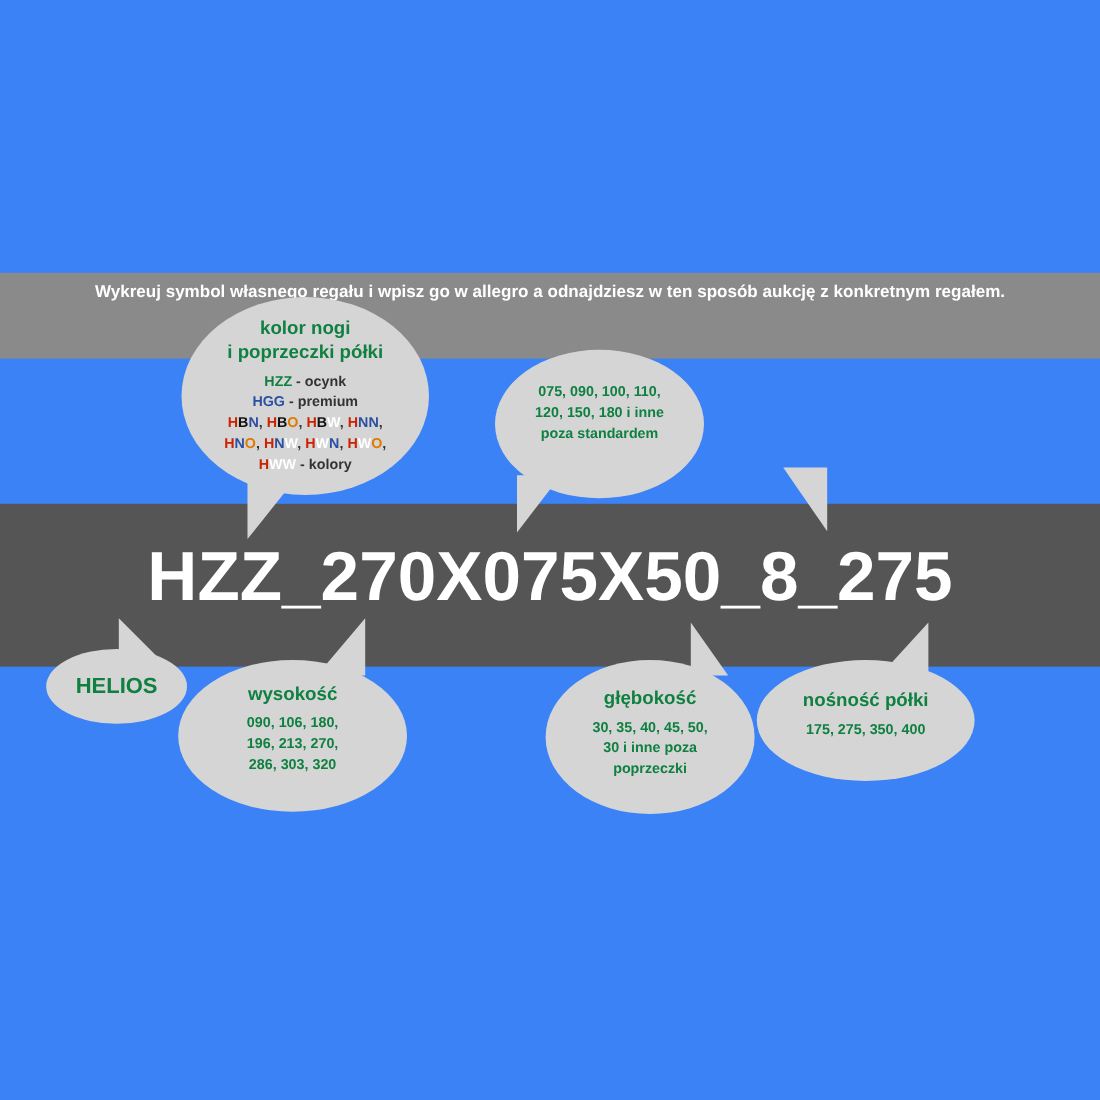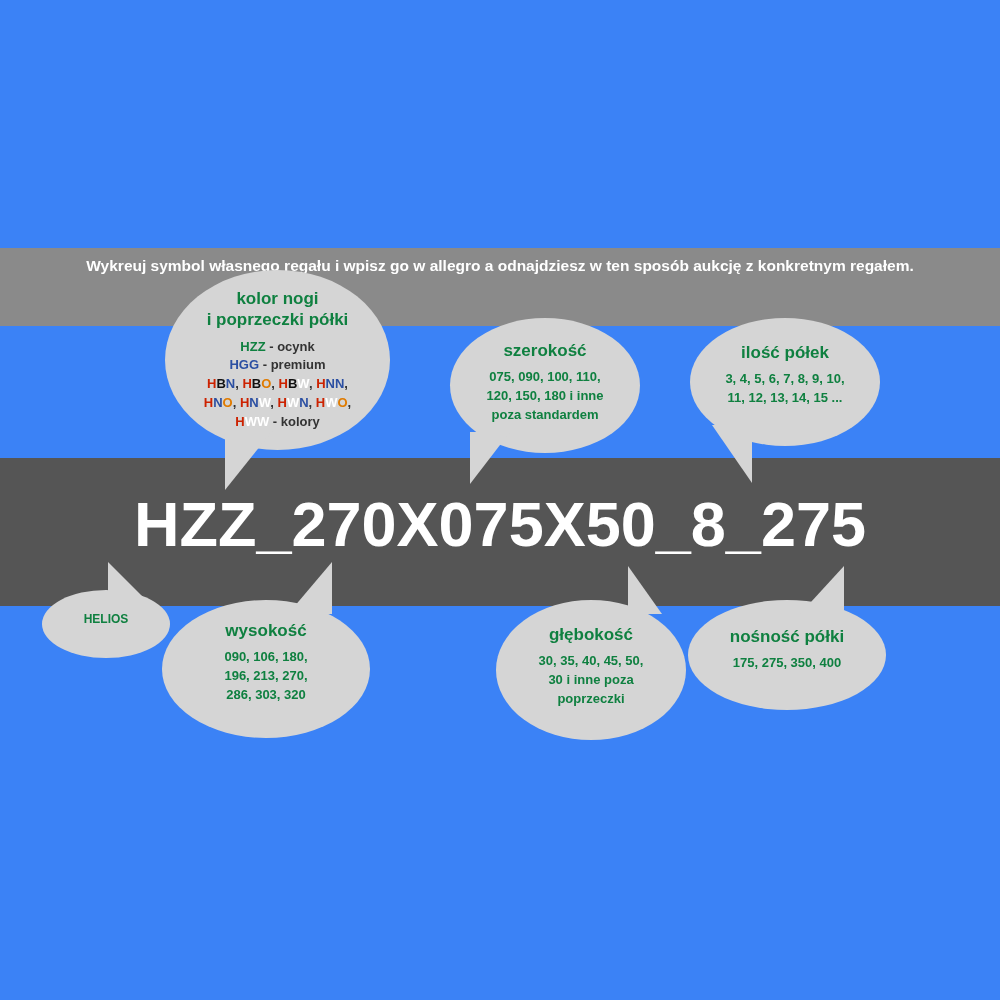--- a/index.html
+++ b/index.html
@@ -83,21 +83,21 @@
     line-height: 1.25;
   }
   .bubble .b-body {
     color: #0f8040;
     font-weight: bold;
     font-size: 13px;
     line-height: 1.45;
     margin-top: 7px;
   }
   .bubble.small .b-title {
-    font-size: 12px;
+    font-size: 20px;
   }
 
   
   .c-green  { color: #0f8040; }
   .c-blue   { color: #2b4fa2; }
   .c-red    { color: #cc2200; }
   .c-orange { color: #e07b00; }
   .c-black  { color: #111111; }
   .c-white  { color: #ffffff; }
   .c-dark   { color: #333333; }
@@ -126,38 +126,30 @@
       <div class="line"><span class="c-red">H</span><span class="c-blue">N</span><span class="c-orange">O</span><span class="c-dark">, </span><span class="c-red">H</span><span class="c-blue">N</span><span class="c-white">W</span><span class="c-dark">, </span><span class="c-red">H</span><span class="c-white">W</span><span class="c-blue">N</span><span class="c-dark">, </span><span class="c-red">H</span><span class="c-white">W</span><span class="c-orange">O</span><span class="c-dark">,</span></div>
       <div class="line"><span class="c-red">H</span><span class="c-white">WW</span><span class="c-dark"> - kolory</span></div>
     </div>
   </div>
 
   <div style="position:absolute; left:225px; top:430px; width:0; height:0;
               border-left:0px solid transparent; border-right:48px solid transparent;
               border-top:60px solid #d5d5d5;"></div>
 
   <div class="bubble" style="left:450px; top:318px; width:190px; height:135px; padding-top:22px;">
-    <div class="b-title">szerokość</div>
     <div class="b-body">
       <div class="line">075, 090, 100, 110,</div>
       <div class="line">120, 150, 180  i inne</div>
       <div class="line">poza standardem</div>
     </div>
   </div>
   <div style="position:absolute; left:470px; top:432px; width:0; height:0;
               border-left:0px solid transparent; border-right:40px solid transparent;
               border-top:52px solid #d5d5d5;"></div>
 
-  <div class="bubble" style="left:690px; top:318px; width:190px; height:128px; padding-top:24px;">
-    <div class="b-title">ilość półek</div>
-    <div class="b-body">
-      <div class="line">3, 4, 5, 6, 7, 8, 9, 10,</div>
-      <div class="line">11, 12, 13, 14, 15 ...</div>
-    </div>
-  </div>
   <div style="position:absolute; left:712px; top:425px; width:0; height:0;
               border-left:40px solid transparent; border-right:0px solid transparent;
               border-top:58px solid #d5d5d5;"></div>
 
   <div class="bubble small" style="left:42px; top:590px; width:128px; height:68px; padding-top:22px;">
     <div class="b-title">HELIOS</div>
   </div>
   <div style="position:absolute; left:108px; top:562px; width:0; height:0;
               border-left:0px solid transparent; border-right:38px solid transparent;
               border-bottom:38px solid #d5d5d5;"></div>

